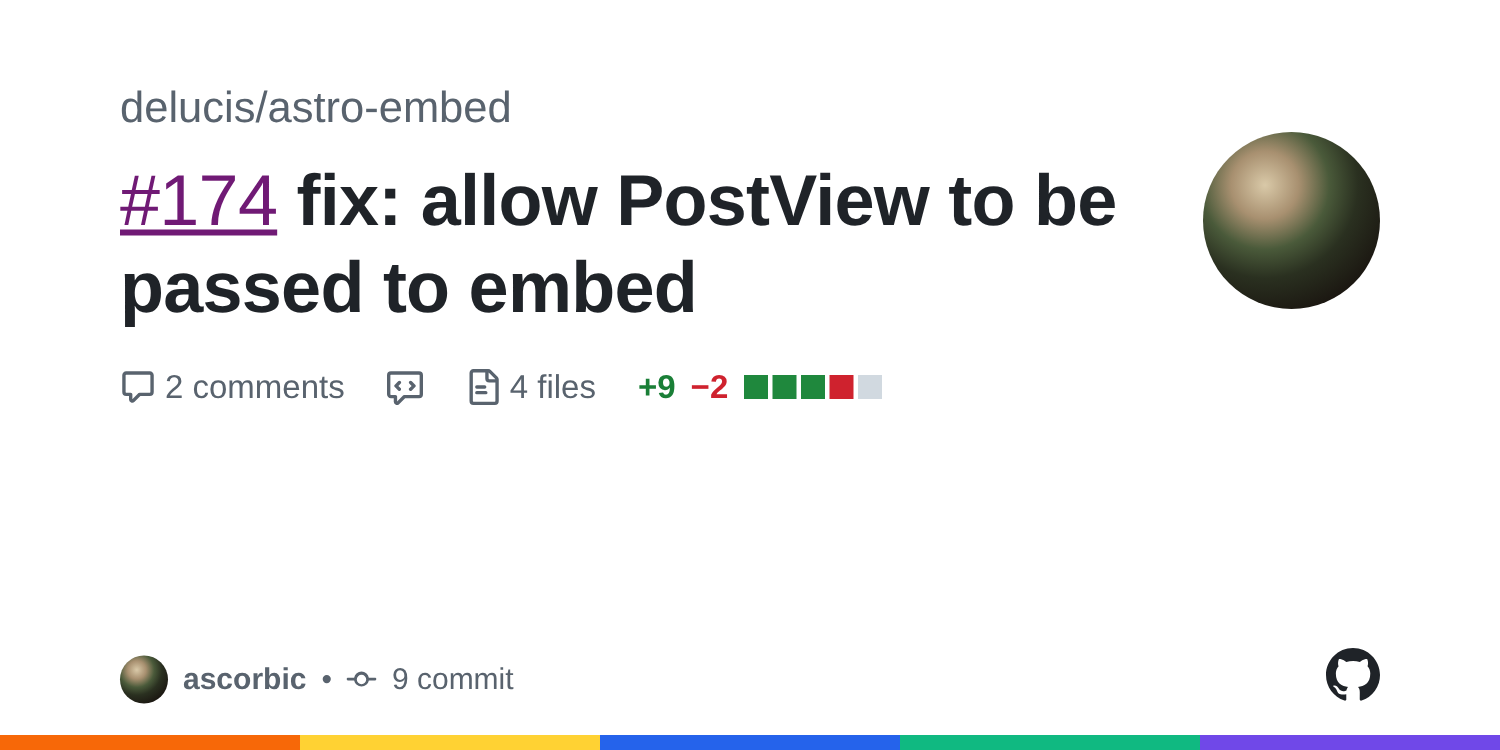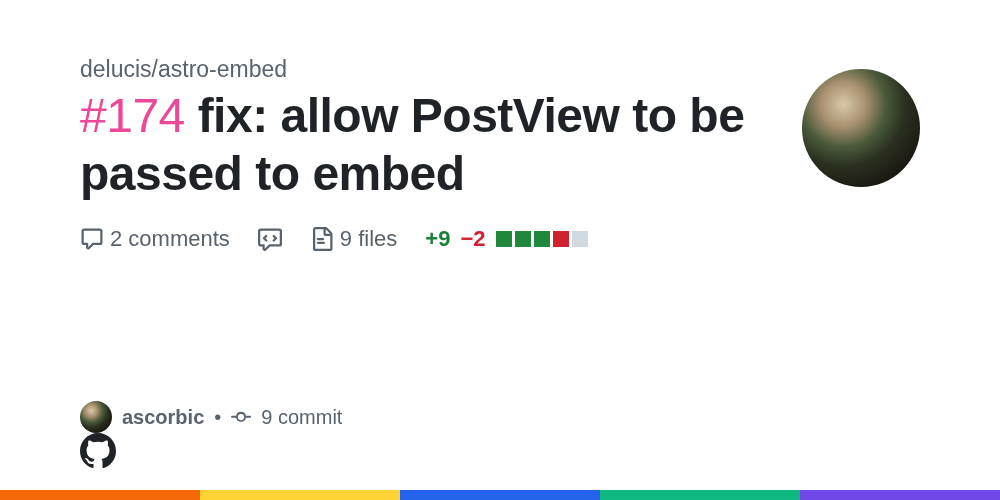--- a/index.html
+++ b/index.html
@@ -10,43 +10,44 @@
       height: 500px;
       position: relative;
       overflow: hidden;
     }
     .container {
       padding: 56px 80px 0 80px;
       position: relative;
     }
     .repo-link {
       color: #59636e;
-      font-size: 23px;
+      font-size: 29px;
       font-weight: 400;
       display: block;
-      margin-bottom: 4px;
+      margin-bottom: 17px;
     }
     .title-row {
       display: flex;
       align-items: flex-start;
       gap: 24px;
     }
     .title-block {
       flex: 1;
     }
     .pr-title {
       font-size: 48px;
       font-weight: 800;
       line-height: 1.2;
       color: #1f2328;
       letter-spacing: -0.5px;
     }
     .pr-number {
-      color: #ec4899;
+      color: #701a75;
       font-weight: 500;
+      text-decoration: underline;
     }
     .avatar-large {
       width: 118px;
       height: 118px;
       border-radius: 50%;
       flex-shrink: 0;
       background: radial-gradient(circle at 35% 30%, #d9c9a8 0%, #a89070 20%, #4a5a3a 38%, #2a3020 55%, #1a1510 80%);
       margin-top: -18px;
     }
     .stats-row {
@@ -85,25 +86,24 @@
     }
     .block.g { background: #1f883d; }
     .block.r { background: #cf222e; }
     .block.n { background: #d1d9e0; }
     .footer {
       position: absolute;
       bottom: 26px;
       left: 80px;
       right: 80px;
       display: flex;
-      align-items: flex-start;
+      align-items: center;
       justify-content: space-between;
       color: #59636e;
       font-size: 20px;
-      flex-direction: column;
     }
     .footer-left {
       display: flex;
       align-items: center;
       gap: 10px;
     }
     .avatar-small {
       width: 32px;
       height: 32px;
       border-radius: 50%;
@@ -161,21 +161,21 @@
     </div>
     <div class="stat">
       <svg viewBox="0 0 16 16">
           <path d="M1.5 2.75a.25.25 0 0 1 .25-.25h12.5a.25.25 0 0 1 .25.25v8.5a.25.25 0 0 1-.25.25h-6.5a.75.75 0 0 0-.53.22L4.5 14.44v-2.19a.75.75 0 0 0-.75-.75h-2a.25.25 0 0 1-.25-.25ZM1.75 1A1.75 1.75 0 0 0 0 2.75v8.5C0 12.216.784 13 1.75 13H3v1.543a1.457 1.457 0 0 0 2.487 1.03L8.061 13h6.189A1.75 1.75 0 0 0 16 11.25v-8.5A1.75 1.75 0 0 0 14.25 1ZM6.03 5.47a.75.75 0 0 1 0 1.06L5.06 7.5l.97.97a.75.75 0 0 1-1.06 1.06l-1.5-1.5a.75.75 0 0 1 0-1.06l1.5-1.5a.75.75 0 0 1 1.06 0Zm3.94 0a.75.75 0 0 1 1.06 0l1.5 1.5a.75.75 0 0 1 0 1.06l-1.5 1.5a.75.75 0 1 1-1.06-1.06l.97-.97-.97-.97a.75.75 0 0 1 0-1.06Z"></path>
         </svg>
     </div>
     <div class="stat">
       <svg viewBox="0 0 16 16">
           <path d="M8.75 7.25h-3.5a.75.75 0 0 0 0 1.5h3.5a.75.75 0 0 0 0-1.5Zm0 2.5h.5a.75.75 0 0 1 0 1.5h-4a.75.75 0 0 1 0-1.5h3.5ZM2 1.75C2 .784 2.784 0 3.75 0h6.586c.464 0 .909.184 1.237.513l2.914 2.914c.329.328.513.773.513 1.237v9.586A1.75 1.75 0 0 1 13.25 16h-9.5A1.75 1.75 0 0 1 2 14.25Zm1.75-.25a.25.25 0 0 0-.25.25v12.5c0 .138.112.25.25.25h9.5a.25.25 0 0 0 .25-.25V6h-2.75A1.75 1.75 0 0 1 9 4.25V1.5Zm6.75.062V4.25c0 .138.112.25.25.25h2.688l-.011-.013-2.914-2.914Z"></path>
         </svg>
-      <span>9 files</span>
+      <span>4 files</span>
     </div>
     <div class="diff-stats">
       <span class="add">+9</span>
       <span class="del">−2</span>
       <div class="blocks">
         <div class="block g"></div>
         <div class="block g"></div>
         <div class="block g"></div>
         <div class="block r"></div>
         <div class="block n"></div>

